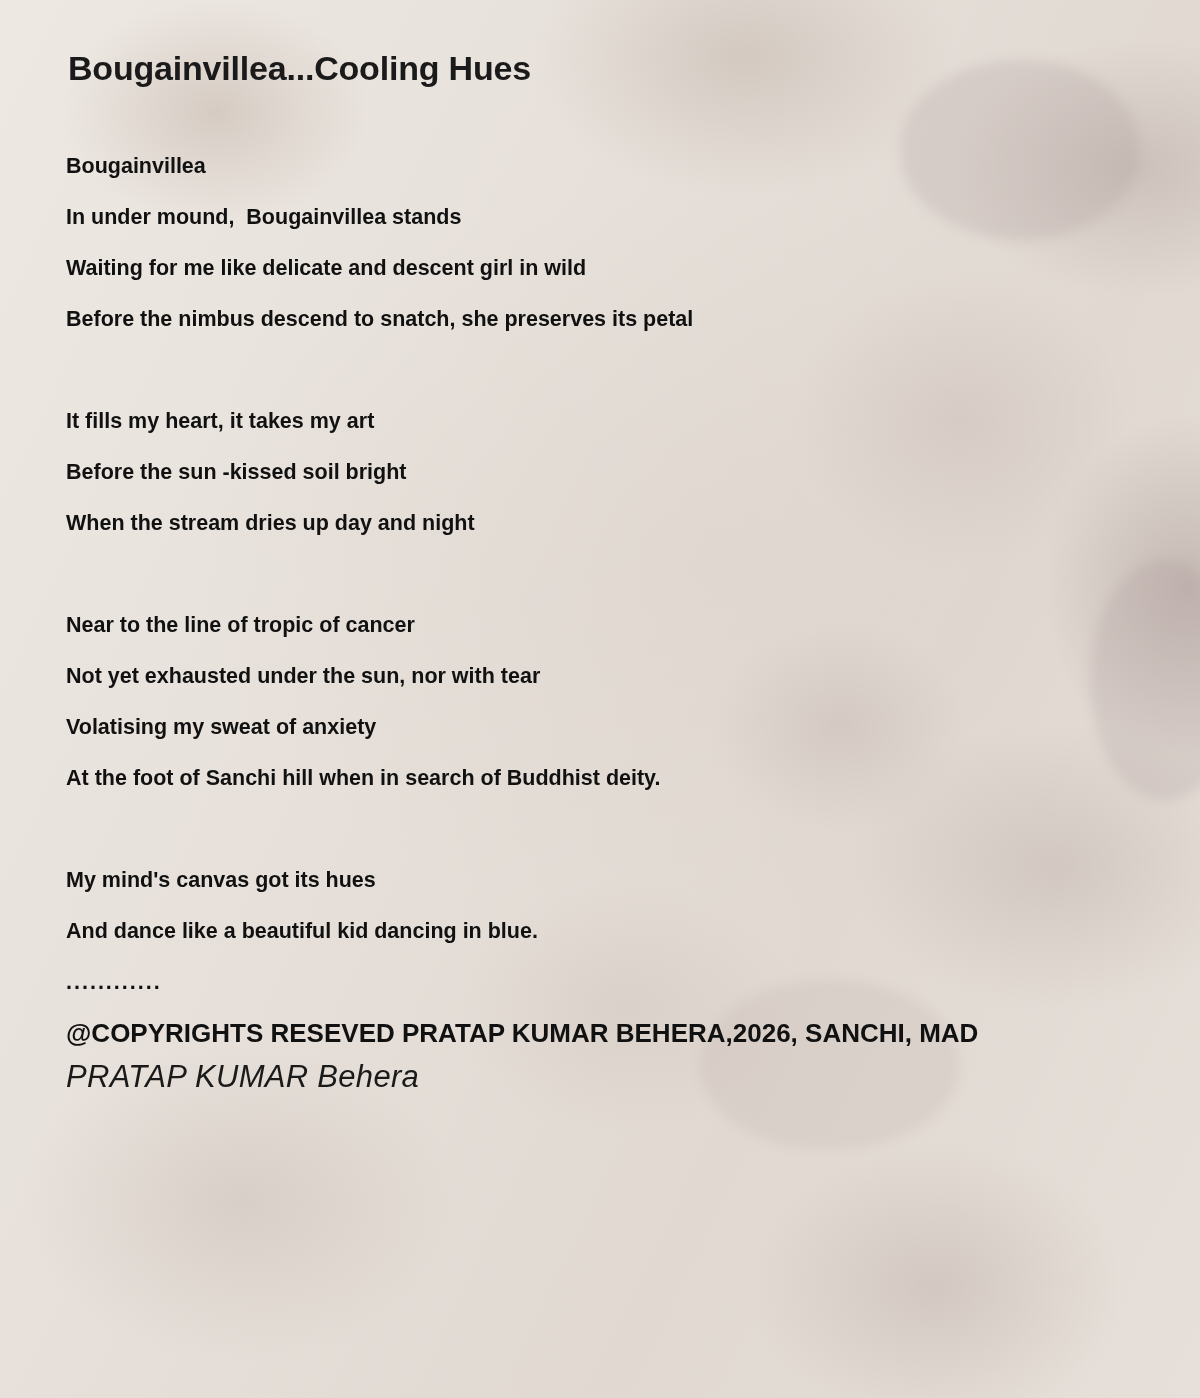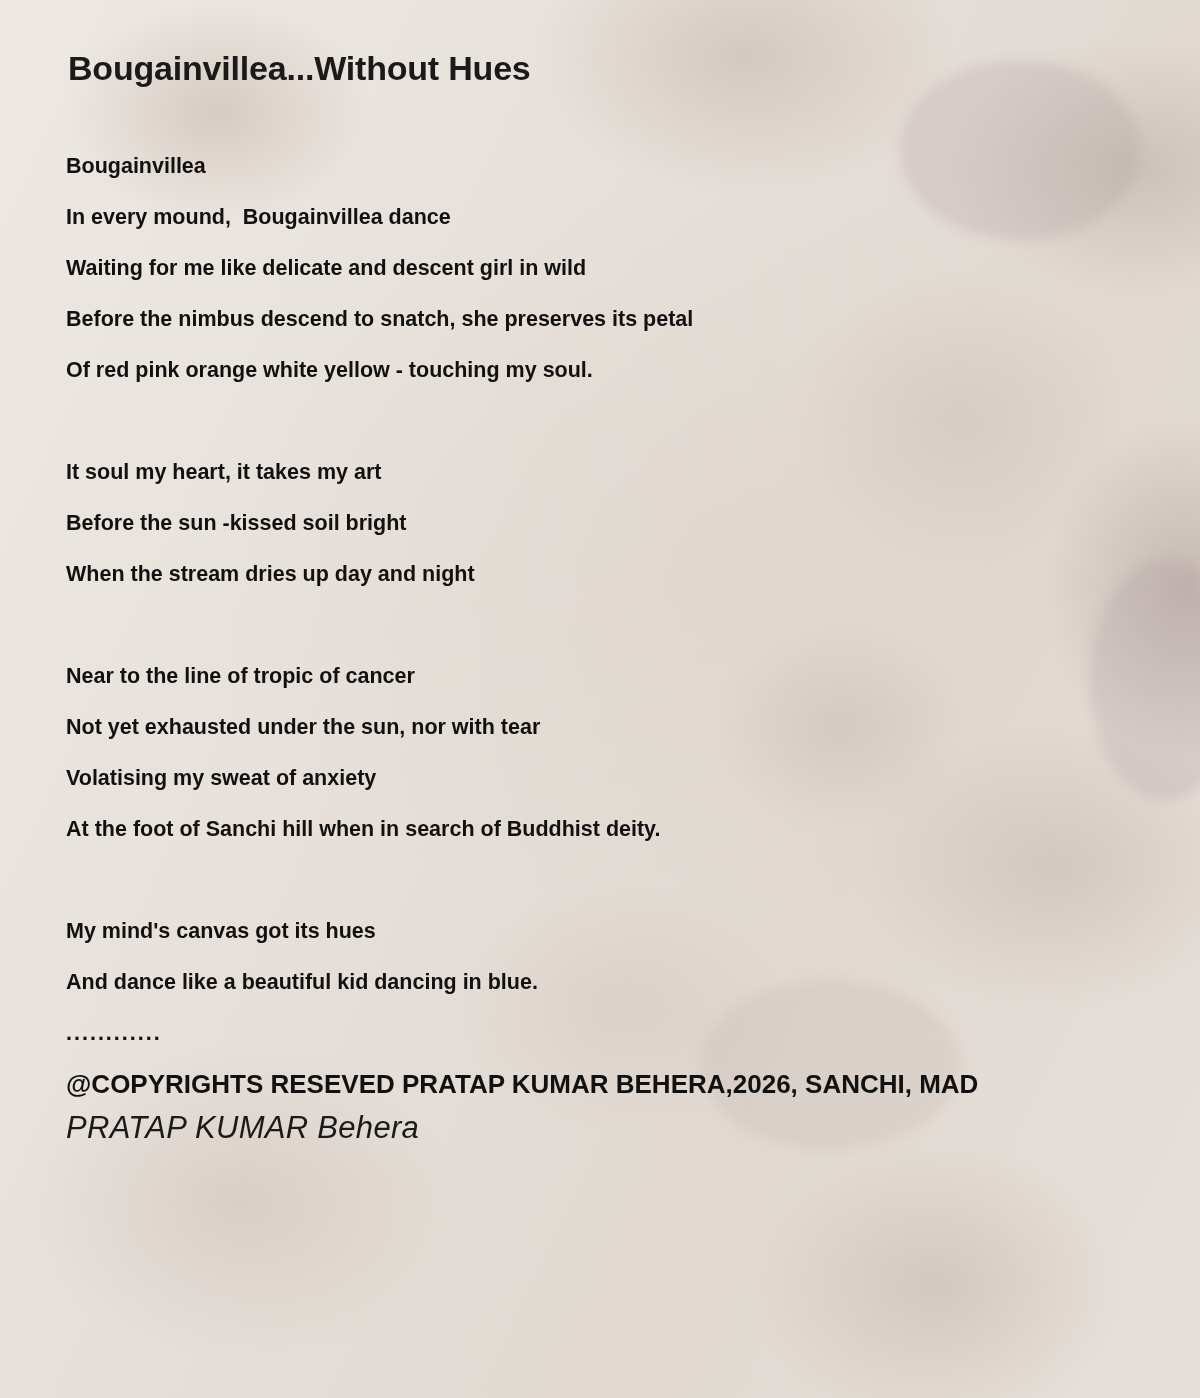--- a/index.html
+++ b/index.html
@@ -100,34 +100,33 @@
 </head>
 <body>
 
 <div class="page">
   <div class="paper-texture"></div>
   <div class="paper-blotch" style="left:900px; top:60px; width:240px; height:180px;"></div>
   <div class="paper-blotch" style="left:1090px; top:560px; width:150px; height:240px;"></div>
   <div class="paper-blotch" style="left:700px; top:980px; width:260px; height:170px; background:rgba(178,162,156,0.16);"></div>
 
   <div class="content">
-    <h1 class="doc-title">Bougainvillea...Without Hues</h1>
+    <h1 class="doc-title">Bougainvillea...Cooling Hues</h1>
 
     <div class="poem">
 
       <div class="stanza">
         <div class="line">Bougainvillea</div>
-        <div class="line">In every mound,  Bougainvillea dance</div>
+        <div class="line">In under mound,  Bougainvillea stands</div>
         <div class="line">Waiting for me like delicate and descent girl in wild</div>
         <div class="line">Before the nimbus descend to snatch, she preserves its petal</div>
-        <div class="line">Of red pink orange white yellow - touching my soul.</div>
       </div>
 
       <div class="stanza">
-        <div class="line">It soul my heart, it takes my art</div>
+        <div class="line">It fills my heart, it takes my art</div>
         <div class="line">Before the sun -kissed soil bright</div>
         <div class="line">When the stream dries up day and night</div>
       </div>
 
       <div class="stanza">
         <div class="line">Near to the line of tropic of cancer</div>
         <div class="line">Not yet exhausted under the sun, nor with tear</div>
         <div class="line">Volatising my sweat of anxiety</div>
         <div class="line">At the foot of Sanchi hill when in search of Buddhist deity.</div>
       </div>

